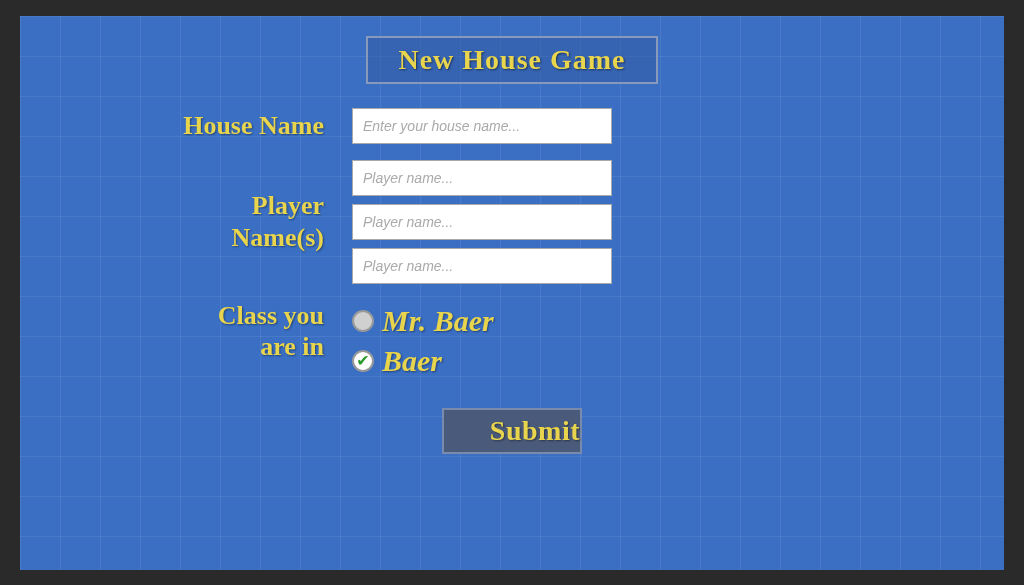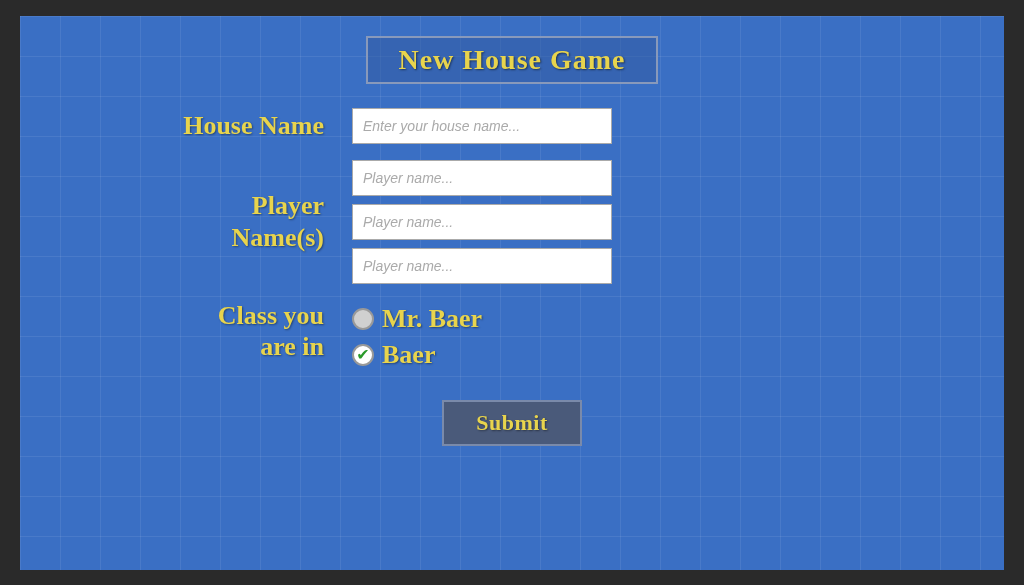--- a/index.html
+++ b/index.html
@@ -156,47 +156,49 @@
       background: white;
     }
 
     .radio-circle .checkmark {
       color: #2a9a2a;
       font-size: 16px;
       line-height: 1;
     }
 
     .radio-label {
-      font-size: 26px;
+      font-size: 30px;
       font-weight: bold;
       color: #e8d44d;
       text-shadow: 1px 1px 2px rgba(0,0,0,0.4);
       font-family: Georgia, serif;
+      font-style: italic;
     }
 
     
     .buttons-row {
       display: flex;
       gap: 60px;
       justify-content: center;
       margin-top: 10px;
     }
 
     .btn {
       width: 140px;
       height: 46px;
       background: #4a5a7a;
       border: 2px solid #7a8aaa;
       color: #e8d44d;
-      font-size: 22px;
+      font-size: 28px;
       font-weight: bold;
       font-family: Georgia, serif;
       cursor: pointer;
       text-shadow: 1px 1px 2px rgba(0,0,0,0.4);
       letter-spacing: 0.5px;
+      text-align: right;
     }
   </style>
 </head>
 <body>
 
 <div class="outer-frame">
   <div class="grid-overlay"></div>
   <div class="content">
 
     <div class="title-box">

